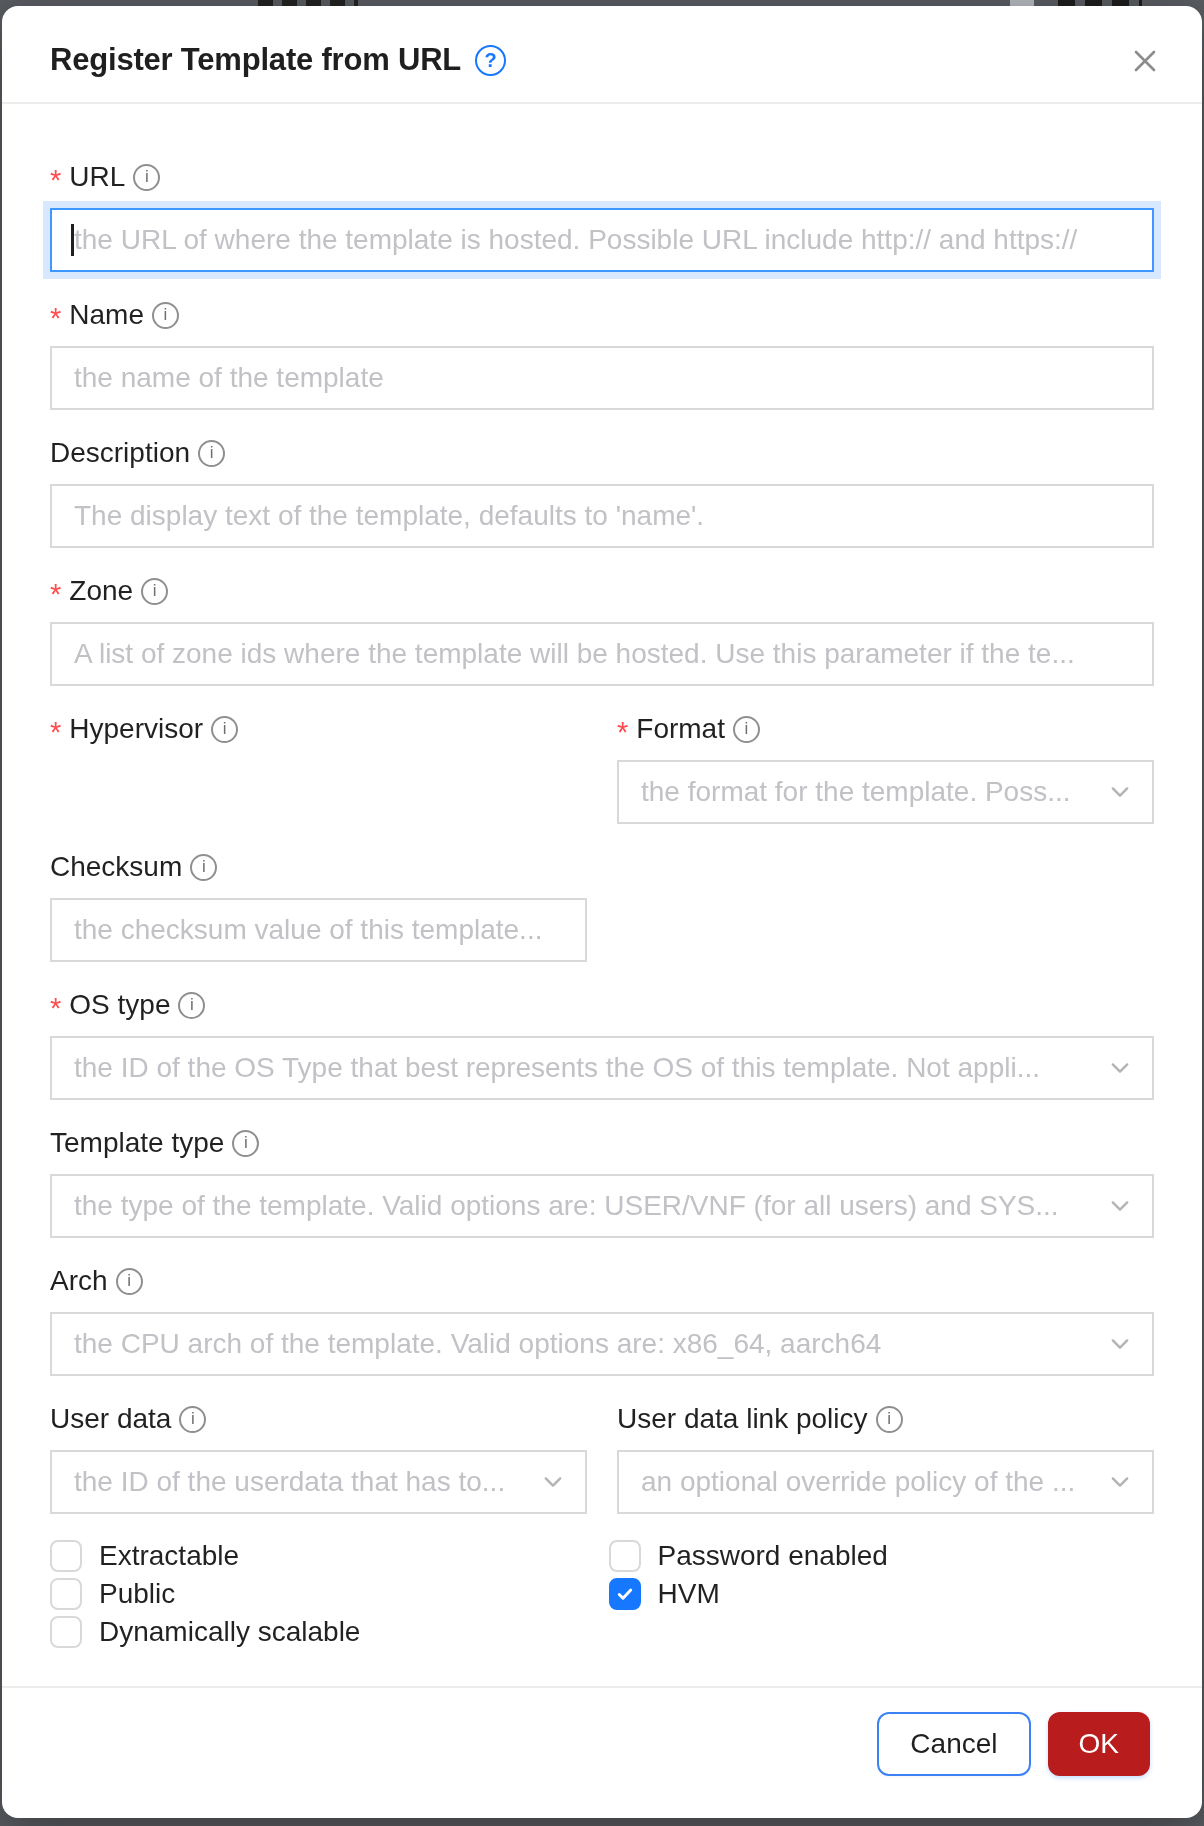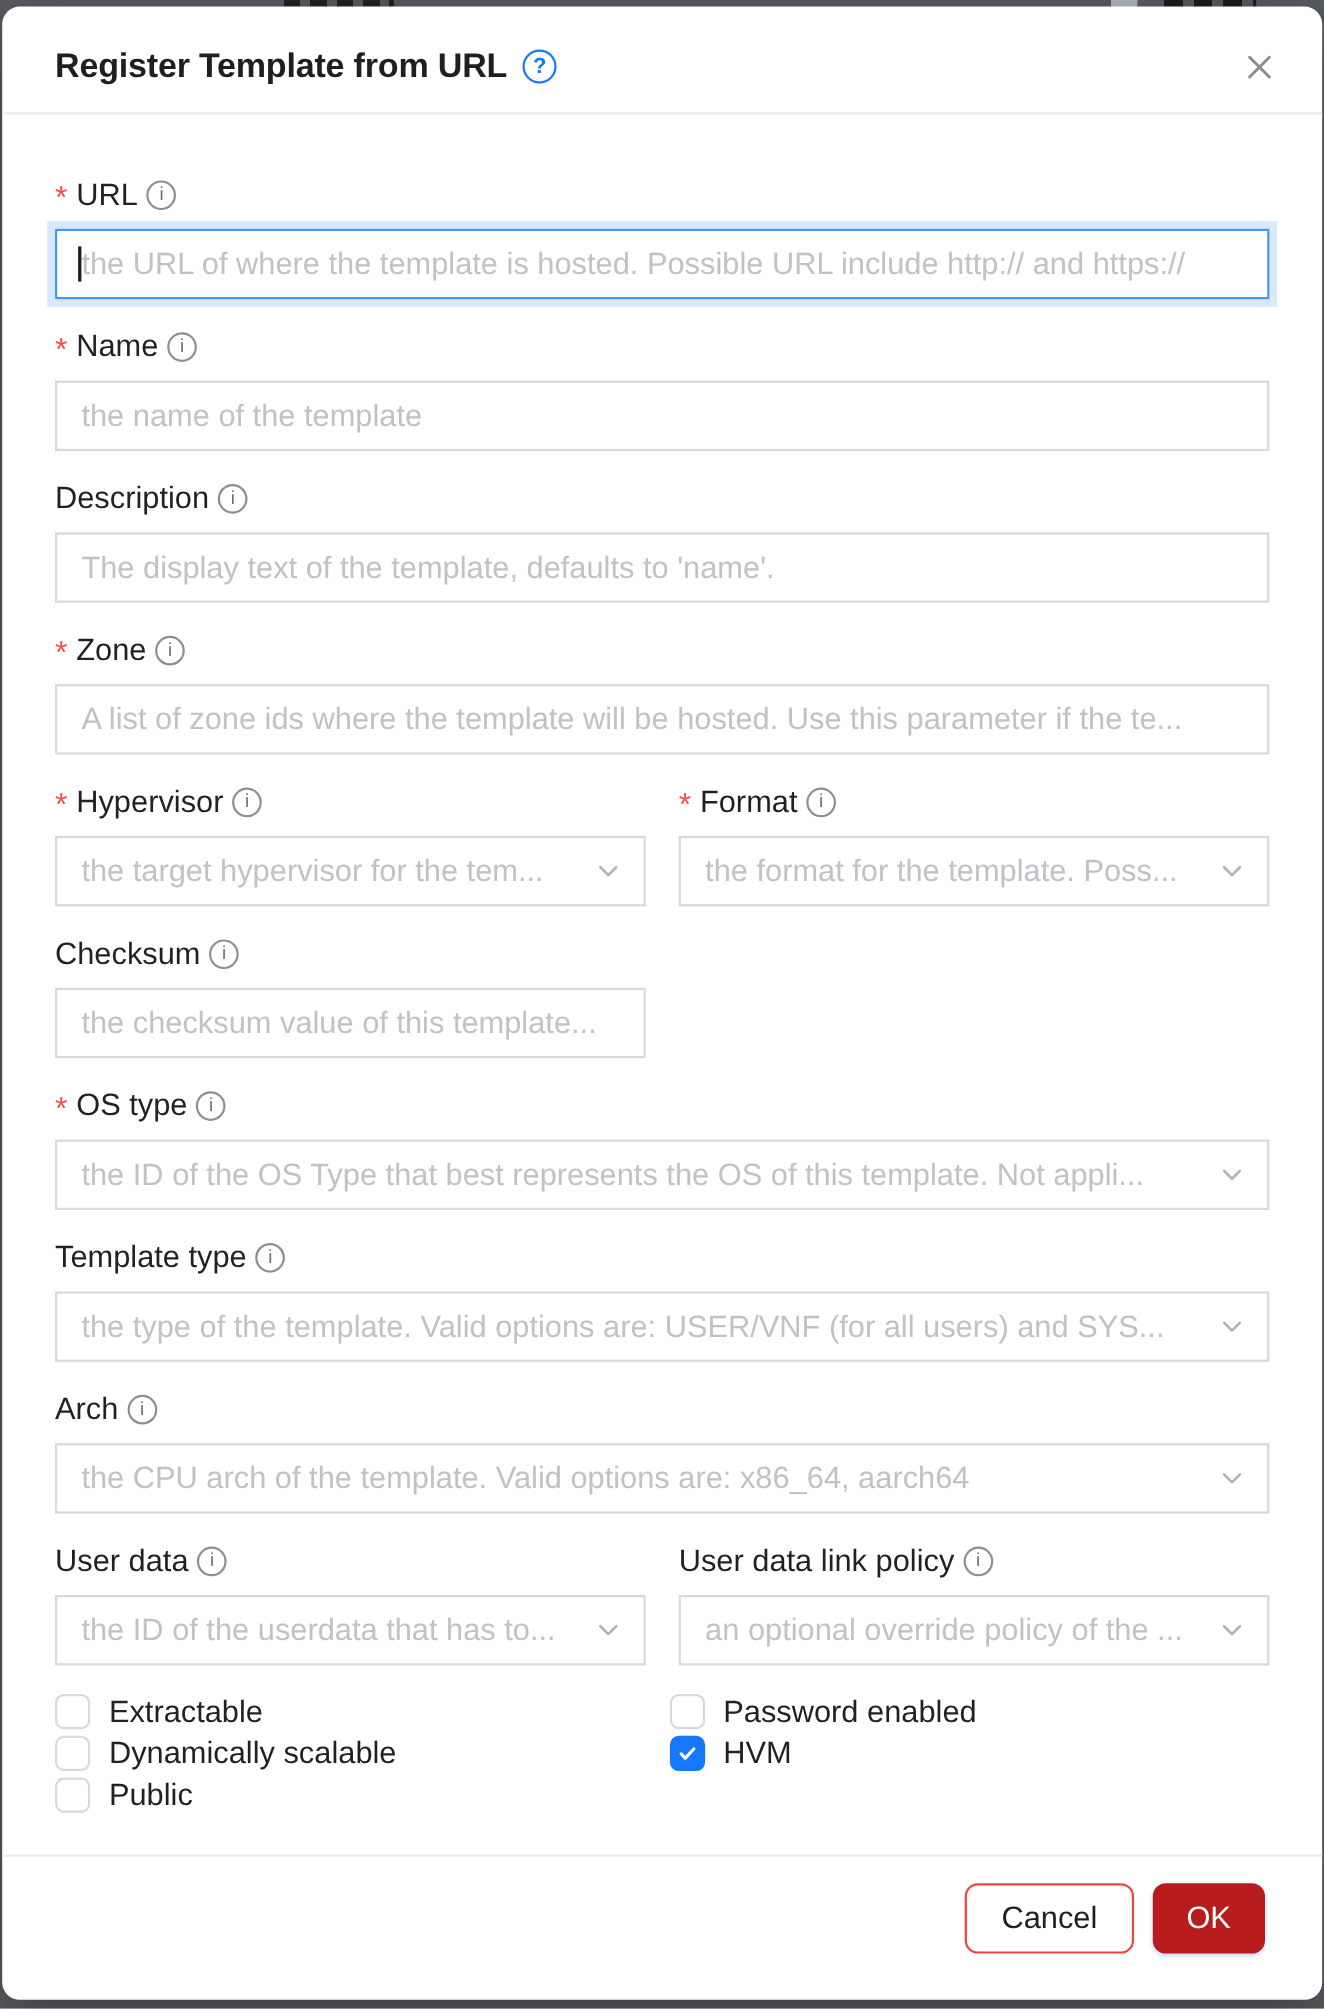--- a/index.html
+++ b/index.html
@@ -104,21 +104,21 @@
     padding:24px 52px 0;
     display:flex; justify-content:flex-end; align-items:flex-start; gap:17px;
     height:132px;
   }
   .btn {
     height:64px; border-radius:12px; font-size:28px;
     font-family:"Liberation Sans", sans-serif;
     display:flex; align-items:center; justify-content:center; cursor:pointer;
   }
   .btn-cancel {
-    padding:0 31px; background:#fff; border:2px solid #ef4444;
+    padding:0 31px; background:#fff; border:2px solid #3b82f6;
     color:rgba(0,0,0,0.88);
     box-shadow:0 2px 0 rgba(0,0,0,0.02);
   }
   .btn-ok {
     padding:0 31px; background:#b91c1c; border:none; color:#fff; font-weight:500;
     box-shadow:0 2px 4px rgba(22,119,255,0.25);
   }
 </style>
 </head>
 <body>
@@ -184,28 +184,20 @@
       </div>
     </div>
 
     <div class="row2">
       <div class="form-item">
         <div class="label-row">
           <span class="req">*</span>
           <span class="flabel">Hypervisor</span>
           <span class="info-icon">i</span>
         </div>
-        <div class="control select">
-          <span class="ph">the target hypervisor for the tem...</span>
-          <span class="chevron">
-              <svg width="24" height="24" viewBox="0 0 16 16">
-                <path d="M3.2 5.6 L8 10.4 L12.8 5.6" stroke="currentColor" stroke-width="1.6" fill="none" stroke-linecap="round" stroke-linejoin="round"></path>
-              </svg>
-            </span>
-        </div>
       </div>
       <div class="form-item">
         <div class="label-row">
           <span class="req">*</span>
           <span class="flabel">Format</span>
           <span class="info-icon">i</span>
         </div>
         <div class="control select">
           <span class="ph">the format for the template. Poss...</span>
           <span class="chevron">
@@ -303,25 +295,25 @@
     </div>
 
     <div class="cb-grid">
       <div>
         <div class="cb-row">
           <span class="cb-box"></span>
           <span class="cb-label">Extractable</span>
         </div>
         <div class="cb-row">
           <span class="cb-box"></span>
+          <span class="cb-label">Public</span>
+        </div>
+        <div class="cb-row">
+          <span class="cb-box"></span>
           <span class="cb-label">Dynamically scalable</span>
-        </div>
-        <div class="cb-row">
-          <span class="cb-box"></span>
-          <span class="cb-label">Public</span>
         </div>
       </div>
       <div>
         <div class="cb-row">
           <span class="cb-box"></span>
           <span class="cb-label">Password enabled</span>
         </div>
         <div class="cb-row">
           <span class="cb-box checked">
             <svg width="20" height="20" viewBox="0 0 16 16">

